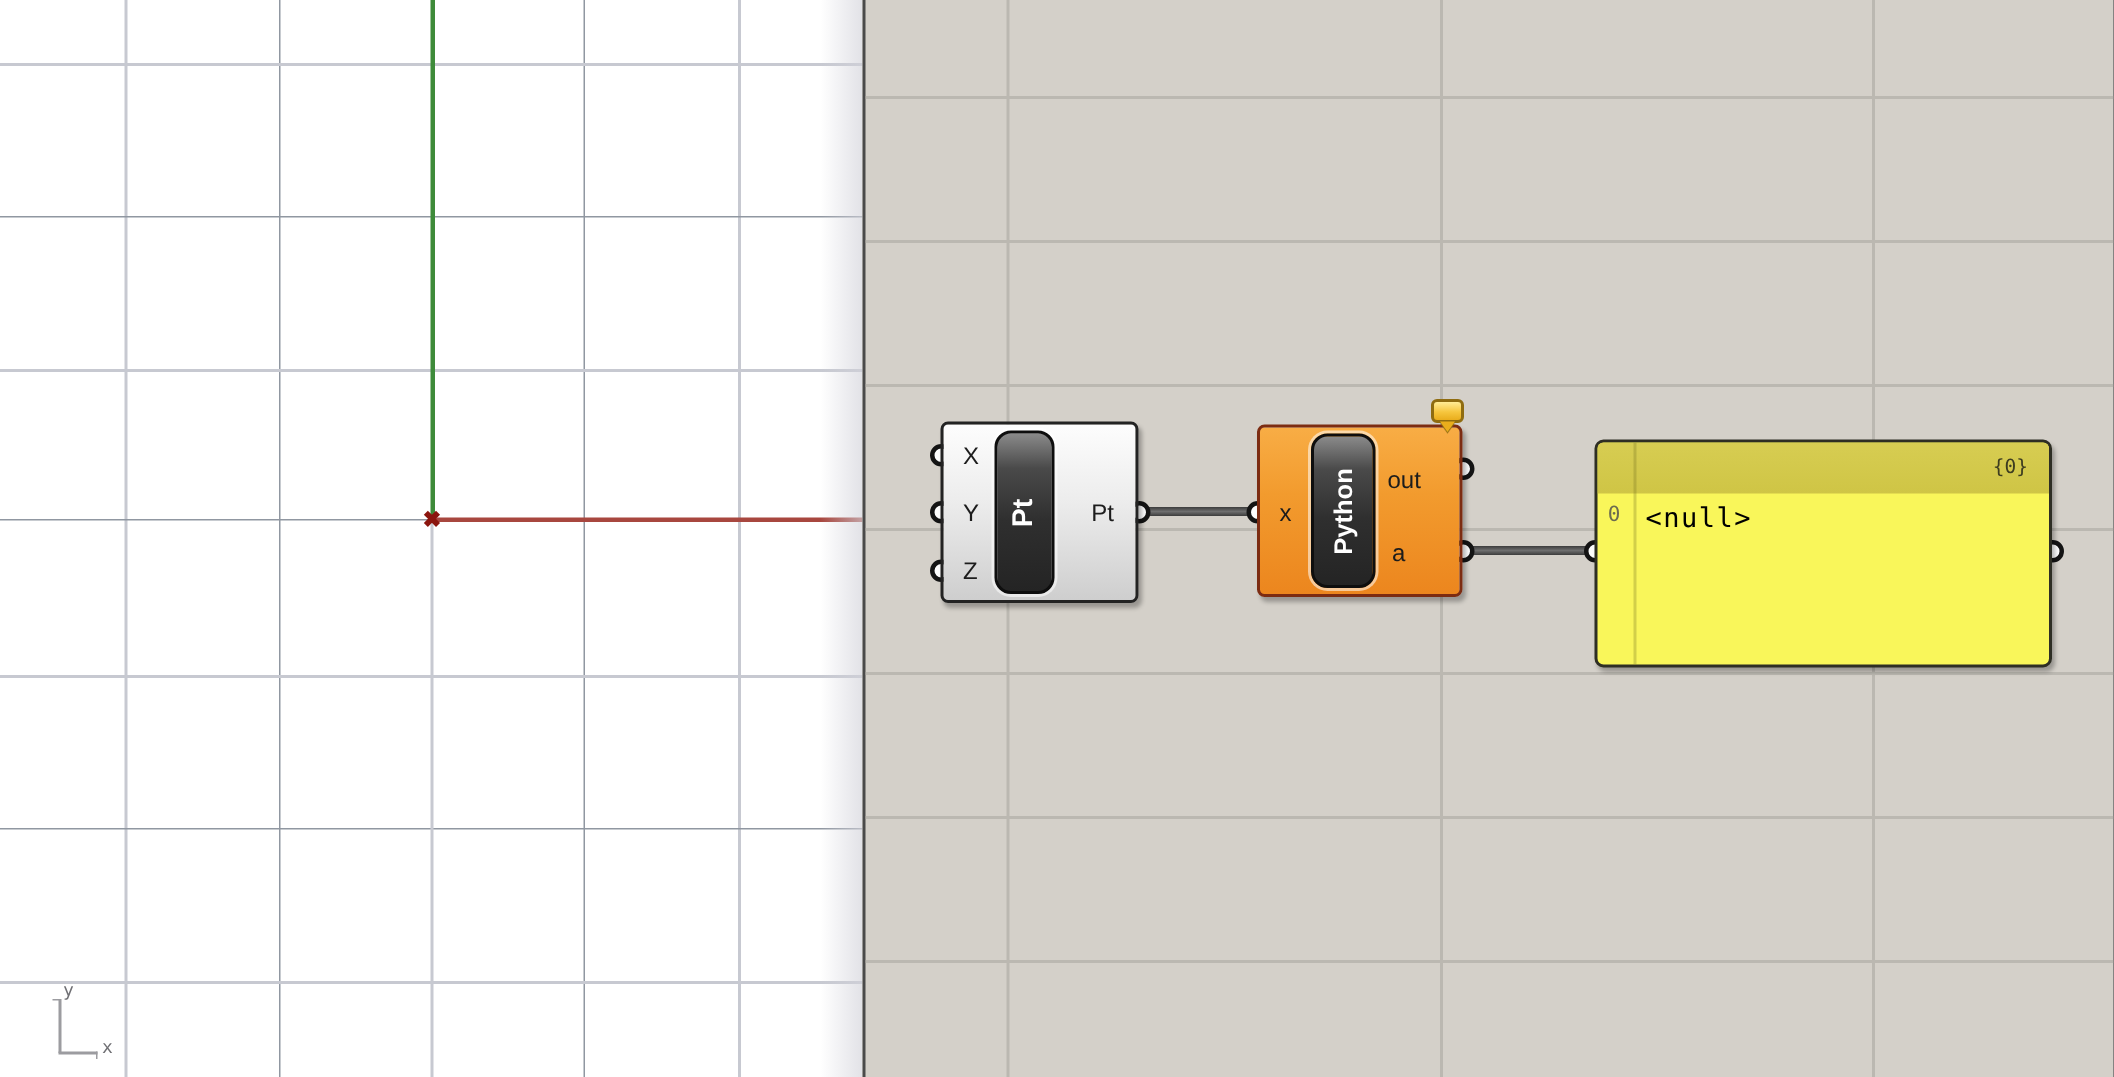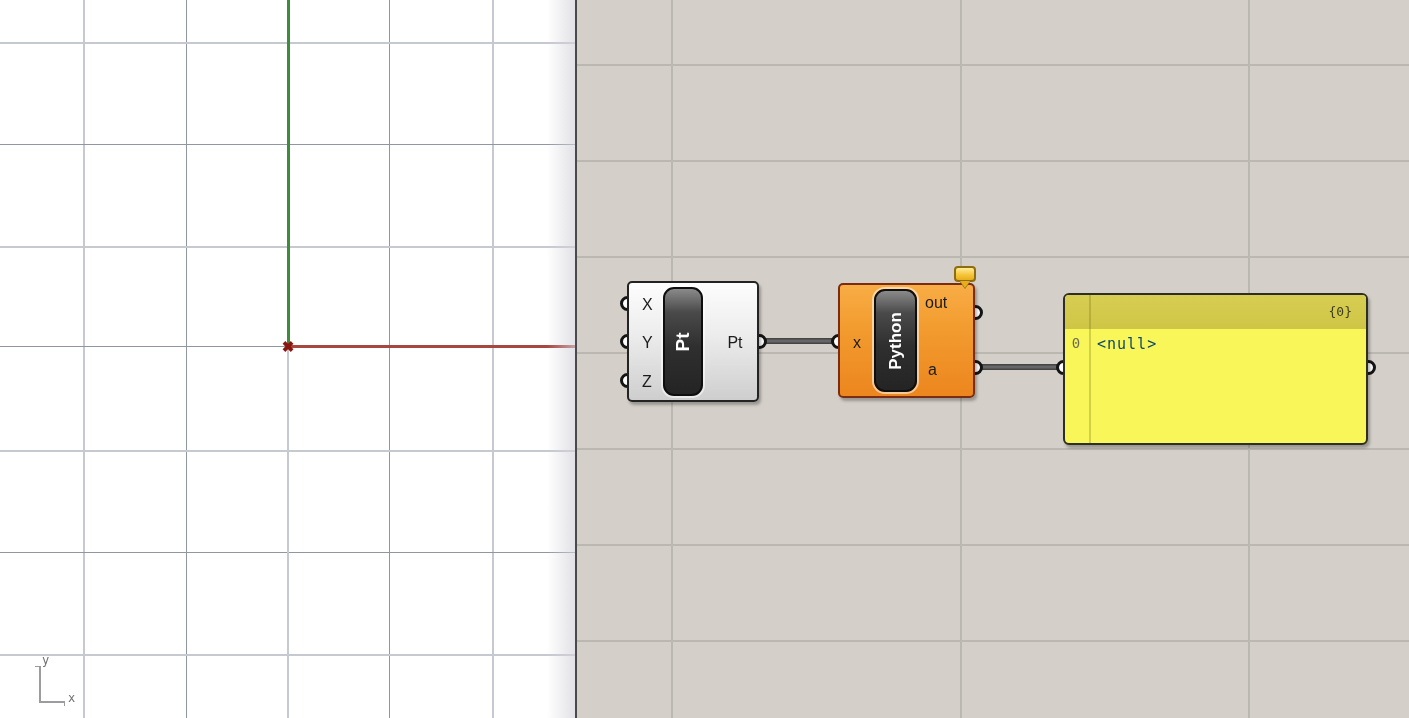--- a/index.html
+++ b/index.html
@@ -78,21 +78,21 @@
   #panel{left:1061px;top:293px;width:305px;height:152px;border:2px solid #2e2e24;
       border-radius:6px;background:#f9f65a;overflow:hidden;
       font-family:"DejaVu Sans Mono",monospace;}
   #panel-header{position:absolute;left:0;top:0;width:100%;height:34px;
       background:linear-gradient(180deg,#d7cd52 0%,#cfc545 100%);
       color:#3d3d20;font-size:13px;text-align:right;line-height:34px;padding-right:14px;}
   #panel-sep{position:absolute;left:24px;top:0;width:2px;height:100%;background:rgba(110,106,30,.28);}
   #panel-row{position:absolute;left:0;top:40px;width:100%;height:18px;}
   #panel-row .idx{position:absolute;left:0;top:0;width:22px;text-align:center;
       color:#6b6b50;font-size:14px;}
-  #panel-row .val{position:absolute;left:32px;top:0;color:#0c4a6e;font-size:15px;letter-spacing:1px;}
+  #panel-row .val{position:absolute;left:32px;top:0;color:#000000;font-size:18px;letter-spacing:1px;}
 </style>
 </head>
 <body>
 
 <div id="stage">
 
   <div id="viewport">
     <div id="vp-grid">
         <div class="vgrid grid-light" style="left: 83px;"></div>
         <div class="vgrid grid-dark" style="left: 186px;"></div>
@@ -157,21 +157,21 @@
         <span>Pt</span>
       </div>
       <span class="port-label" style="left:88px;top:52px;width:36px;text-align:center;">Pt</span>
     </div>
 
     <div class="ghcomp" id="comp-python" style="left:261px;top:283px;">
       <span class="port-label" style="left:13px;top:50px;">x</span>
       <div class="capsule">
         <span>Python</span>
       </div>
-      <span class="port-label" style="left:85px;top:10px;">out</span>
+      <span class="port-label" style="left:85px;top:28px;">out</span>
       <span class="port-label" style="left:88px;top:77px;">a</span>
     </div>
 
     <div id="balloon" style="left:377px;top:266px;"></div>
     <div id="balloon-tail" style="left:383px;top:281px;"></div>
 
     <div class="ghcomp" id="panel" style="left:486px;top:293px;">
       <div id="panel-header">{0}</div>
       <div id="panel-sep"></div>
       <div id="panel-row">

